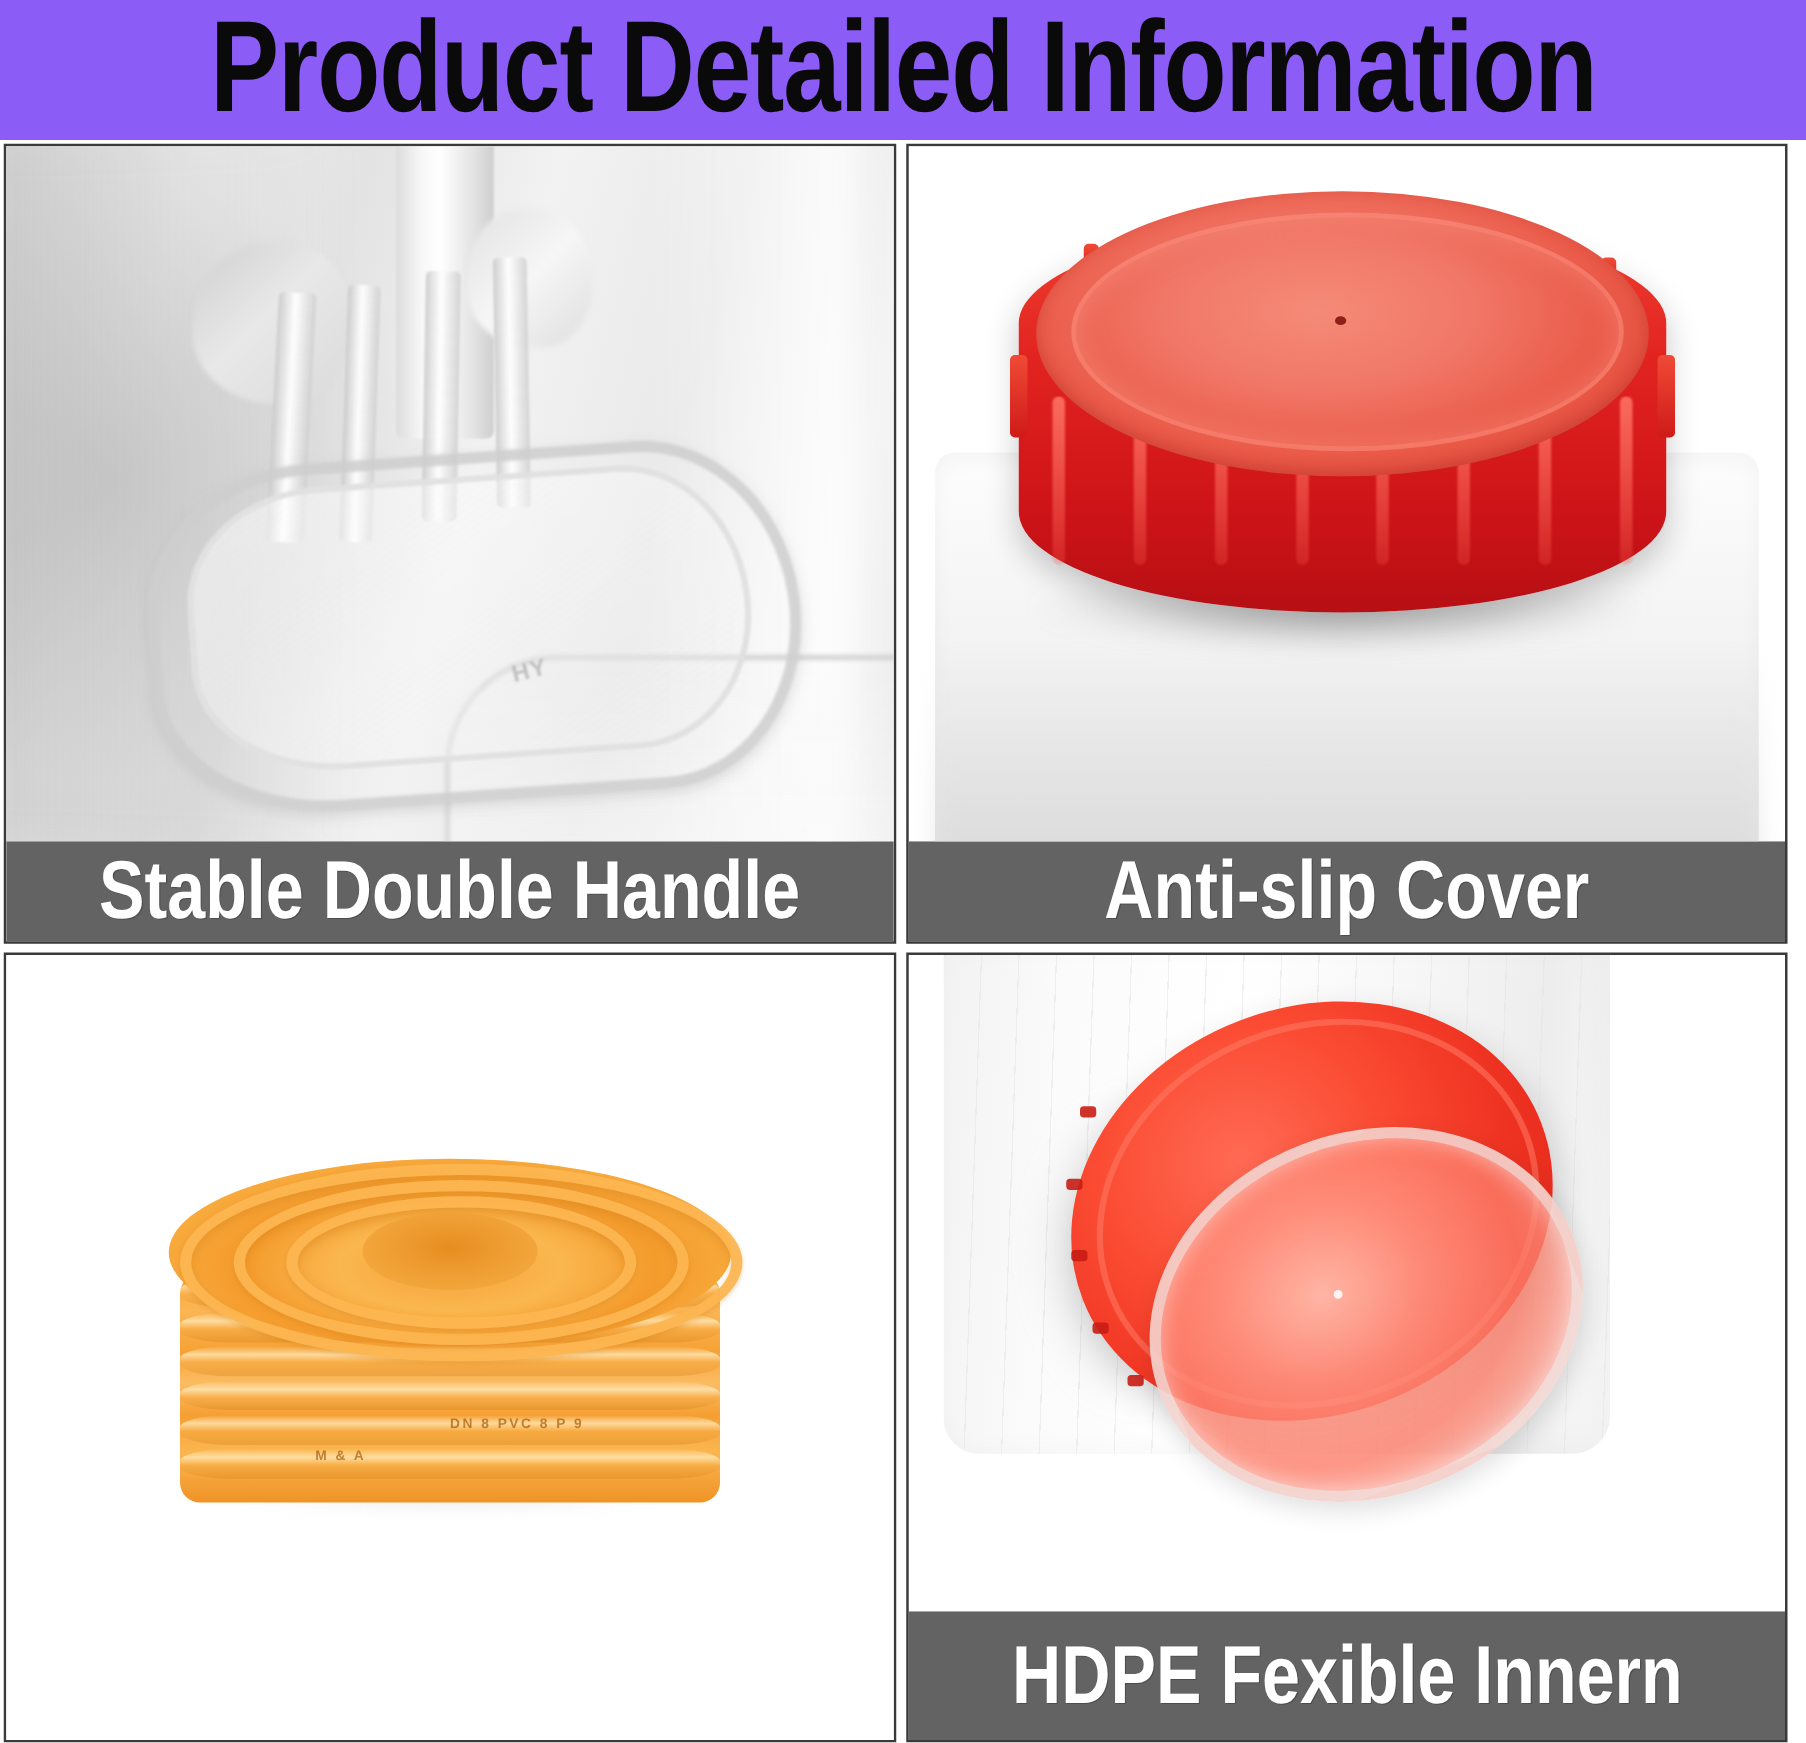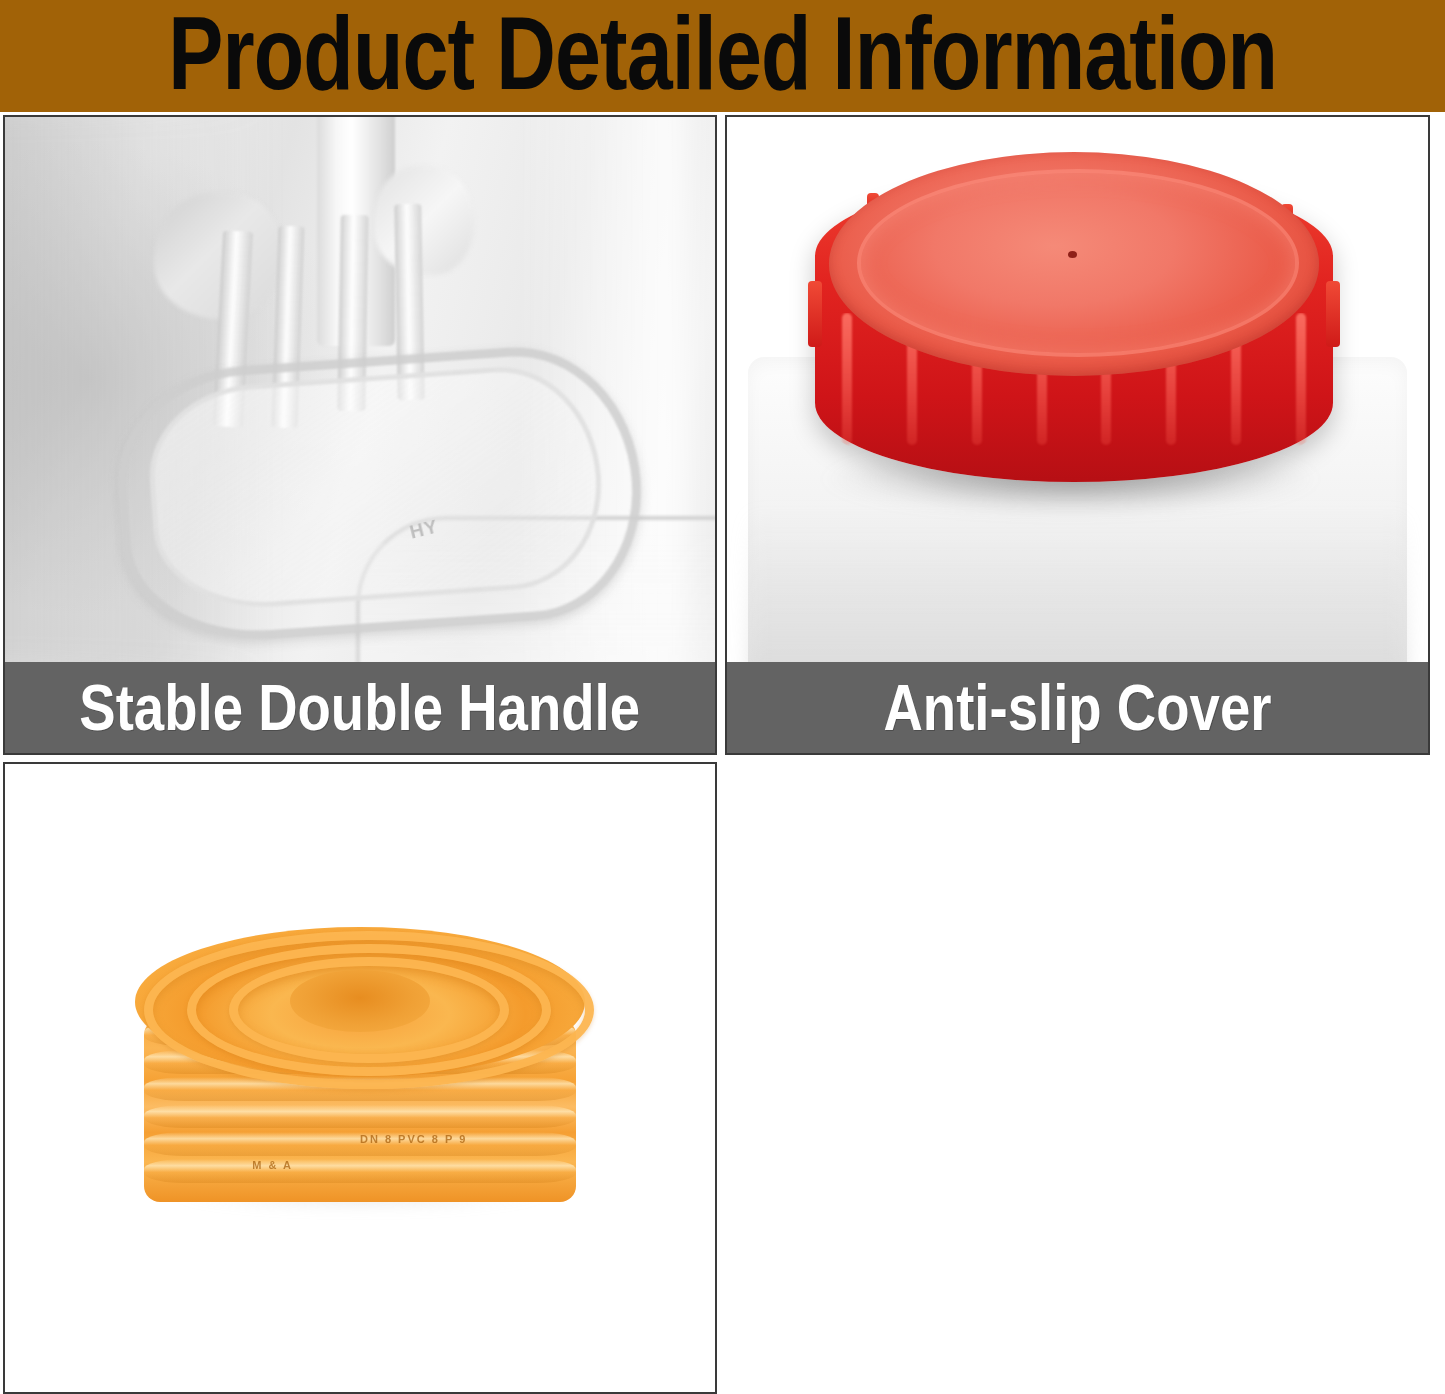--- a/index.html
+++ b/index.html
@@ -14,21 +14,21 @@
     overflow: hidden;
   }
 
   
   .title-bar {
     width: 1445px;
     height: 112px;
     display: flex;
     align-items: flex-start;
     justify-content: center;
-    background: #a16207;
+    background: #8b5cf6;
   }
   .title-text {
     font-family: "Liberation Sans Narrow", "Liberation Sans", sans-serif;
     font-weight: bold;
     font-size: 96px;
     line-height: 96px;
     letter-spacing: -1px;
     color: #0a0a0a;
     transform: scaleX(0.86) scaleY(1.08);
     transform-origin: center top;
@@ -65,21 +65,21 @@
     background: #ffffff;
   }
   .photo {
     position: relative;
     flex: 1;
     overflow: hidden;
   }
 
   
   .caption {
-    height: 91px;
+    height: 80px;
     background: #636363;
     display: flex;
     align-items: center;
     justify-content: center;
     flex: 0 0 auto;
   }
   .caption.tall { height: 103px; }
   .caption-text {
     font-family: "Liberation Sans Narrow", "Liberation Sans", sans-serif;
     font-weight: bold;
@@ -414,14 +414,35 @@
           <div class="coil-spiral" style="left:13%;top:5%;width:74%;height:35%;"></div>
           <div class="coil-spiral" style="left:22%;top:9%;width:56%;height:27%;"></div>
           <div class="coil-hole"></div>
           <div class="coil-mark" style="left:27%;top:71%;">M &amp; A</div>
           <div class="coil-mark" style="left:50%;top:63%;">DN 8 PVC 8 P 9</div>
         </div>
       </div>
     </div>
   </div>
 
+  <div class="panel col-right row-bottom">
+    <div class="frame">
+      <div class="photo ph-liner">
+        <div class="liner-tank"></div>
+        <div class="liner-tank-ribs"></div>
+        <div class="liner-shade"></div>
+        <div class="liner-cap"></div>
+        <div class="liner-cap-inner"></div>
+        <div class="liner-cap-notch" style="left:19.5%;top:23%;width:13px;height:9px;"></div>
+        <div class="liner-cap-notch" style="left:18%;top:34%;width:13px;height:9px;"></div>
+        <div class="liner-cap-notch" style="left:18.5%;top:45%;width:13px;height:9px;"></div>
+        <div class="liner-cap-notch" style="left:21%;top:56%;width:13px;height:9px;"></div>
+        <div class="liner-cap-notch" style="left:25%;top:64%;width:13px;height:9px;"></div>
+        <div class="liner-disc"></div>
+        <div class="liner-disc-dot"></div>
+      </div>
+      <div class="caption tall">
+        <span class="caption-text">HDPE Fexible Innern</span>
+      </div>
+    </div>
+  </div>
 
 </div>
 
 </body></html>

